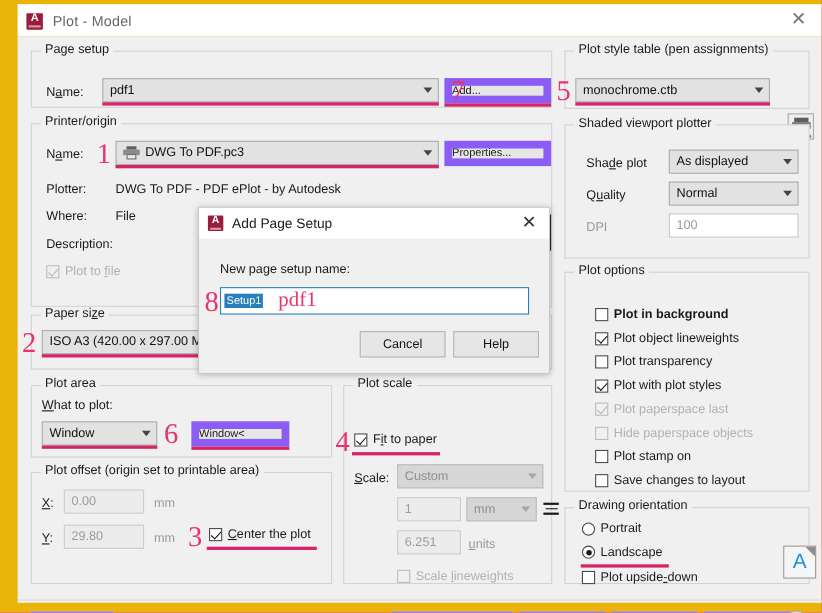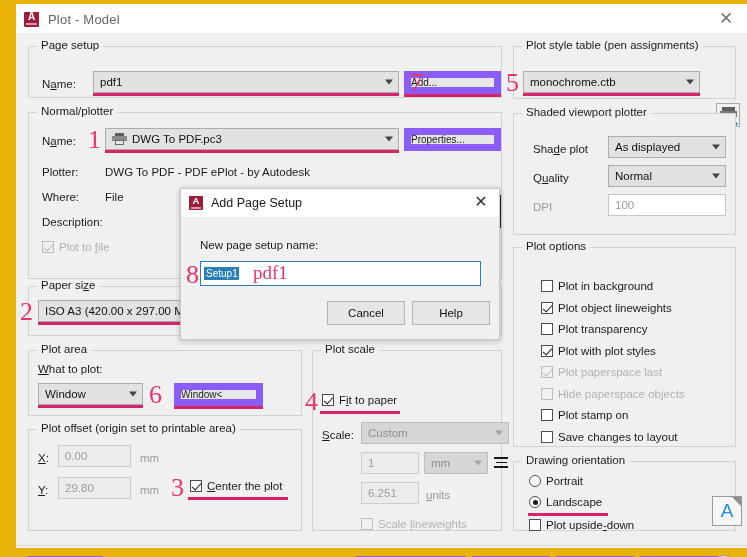--- a/index.html
+++ b/index.html
@@ -279,21 +279,21 @@
       <span class="arrow"></span>
     </div>
     <div class="uline" style="left:77px; top:60px; width:306px;"></div>
     <div class="btn" style="left:388px; top:38px; width:97px;">
       <span>Add...</span>
     </div>
     <div class="uline" style="left:388px; top:61px; width:97px;"></div>
     <div class="anno" style="left:394px; top:37px;">7</div>
 
     <div class="group" style="left:12px; top:79px; width:474px; height:167px;">
-      <span class="legend">Normal/plotter</span>
+      <span class="legend">Printer/origin</span>
     </div>
     <div class="lbl" style="left:26px; top:102px;">
       N<span class="u">a</span>me:
     </div>
     <div class="combo" style="left:89px; top:95px; width:294px;">
       <span class="pr-icon">
           <i class="a"></i>
           <i class="b"></i>
           <i class="c"></i>
         </span>
@@ -385,21 +385,21 @@
     <div class="cbrow" style="left:306px; top:361px;">
       <span class="cb checked"></span>
       <span class="cbtext">F<span class="u">i</span>t to paper</span>
     </div>
     <div class="uline" style="left:304px; top:378px; width:80px;"></div>
     <div class="anno" style="left:289px; top:356px;">4</div>
 
     <div class="lbl" style="left:306px; top:396px;">
       <span class="u">S</span>cale:
     </div>
-    <div class="combo disabled" style="left:345px; top:389px; width:148px;">
+    <div class="combo disabled" style="left:345px; top:389px; width:133px;">
       <span>Custom</span>
       <span class="arrow"></span>
     </div>
 
     <div class="field" style="left:345px; top:419px; width:58px;">
       <span>1</span>
     </div>
     <div class="combo disabled" style="left:408px; top:419px; width:64px;">
       <span>mm</span>
       <span class="arrow"></span>
@@ -457,21 +457,21 @@
     </div>
     <div class="lbl dim" style="left:517px; top:168px;">DPI</div>
     <div class="field" style="left:592px; top:161px; width:118px; background:#fff; border-color:#c6c6c6;">
       <span>100</span>
     </div>
 
     <div class="group" style="left:497px; top:214px; width:223px; height:200px;">
       <span class="legend">Plot options</span>
     </div>
     <div id="plot-options-list">
-        <div class="cbrow" style="left: 525px; top: 247px;">
+        <div class="cbrow" style="left: 525px; top: 247px; font-weight: bold;">
           <span class="cb"></span>
           <span class="cbtext">Plot in background</span>
         </div>
         <div class="cbrow" style="left: 525px; top: 268.5px;">
           <span class="cb checked"></span>
           <span class="cbtext">Plot object lineweights</span>
         </div>
         <div class="cbrow" style="left: 525px; top: 290px;">
           <span class="cb"></span>
           <span class="cbtext">Plot transparency</span>

